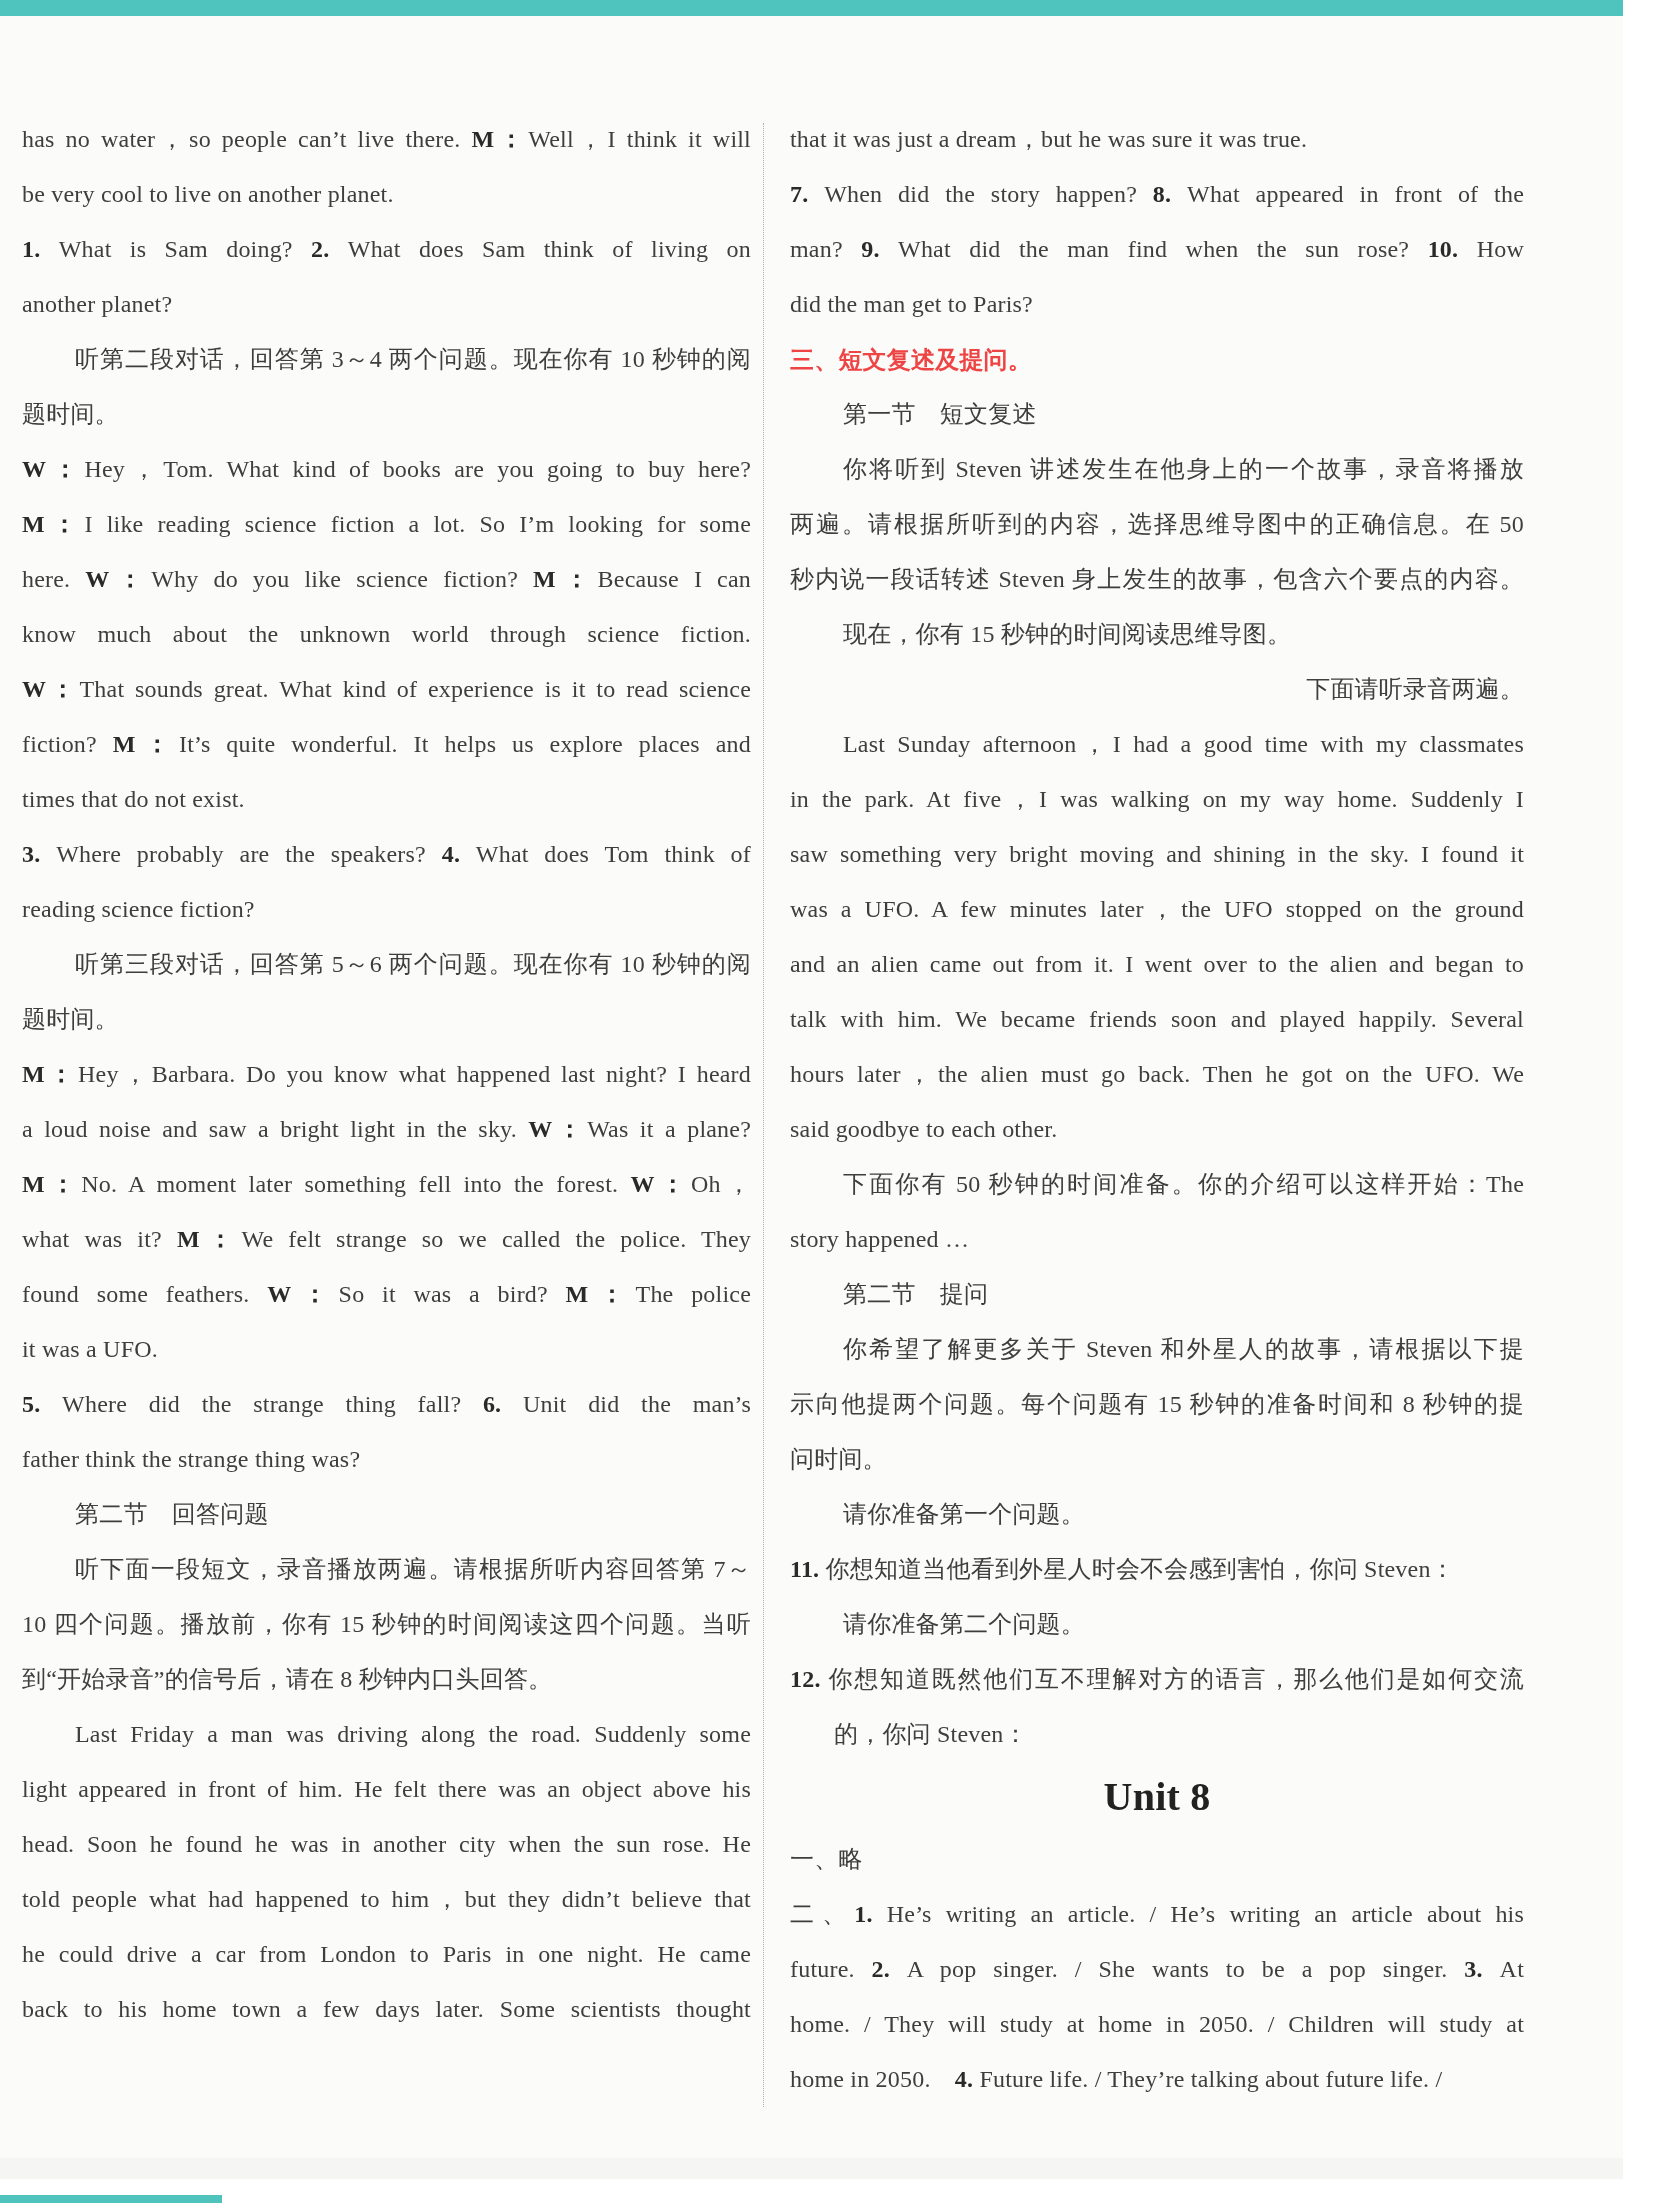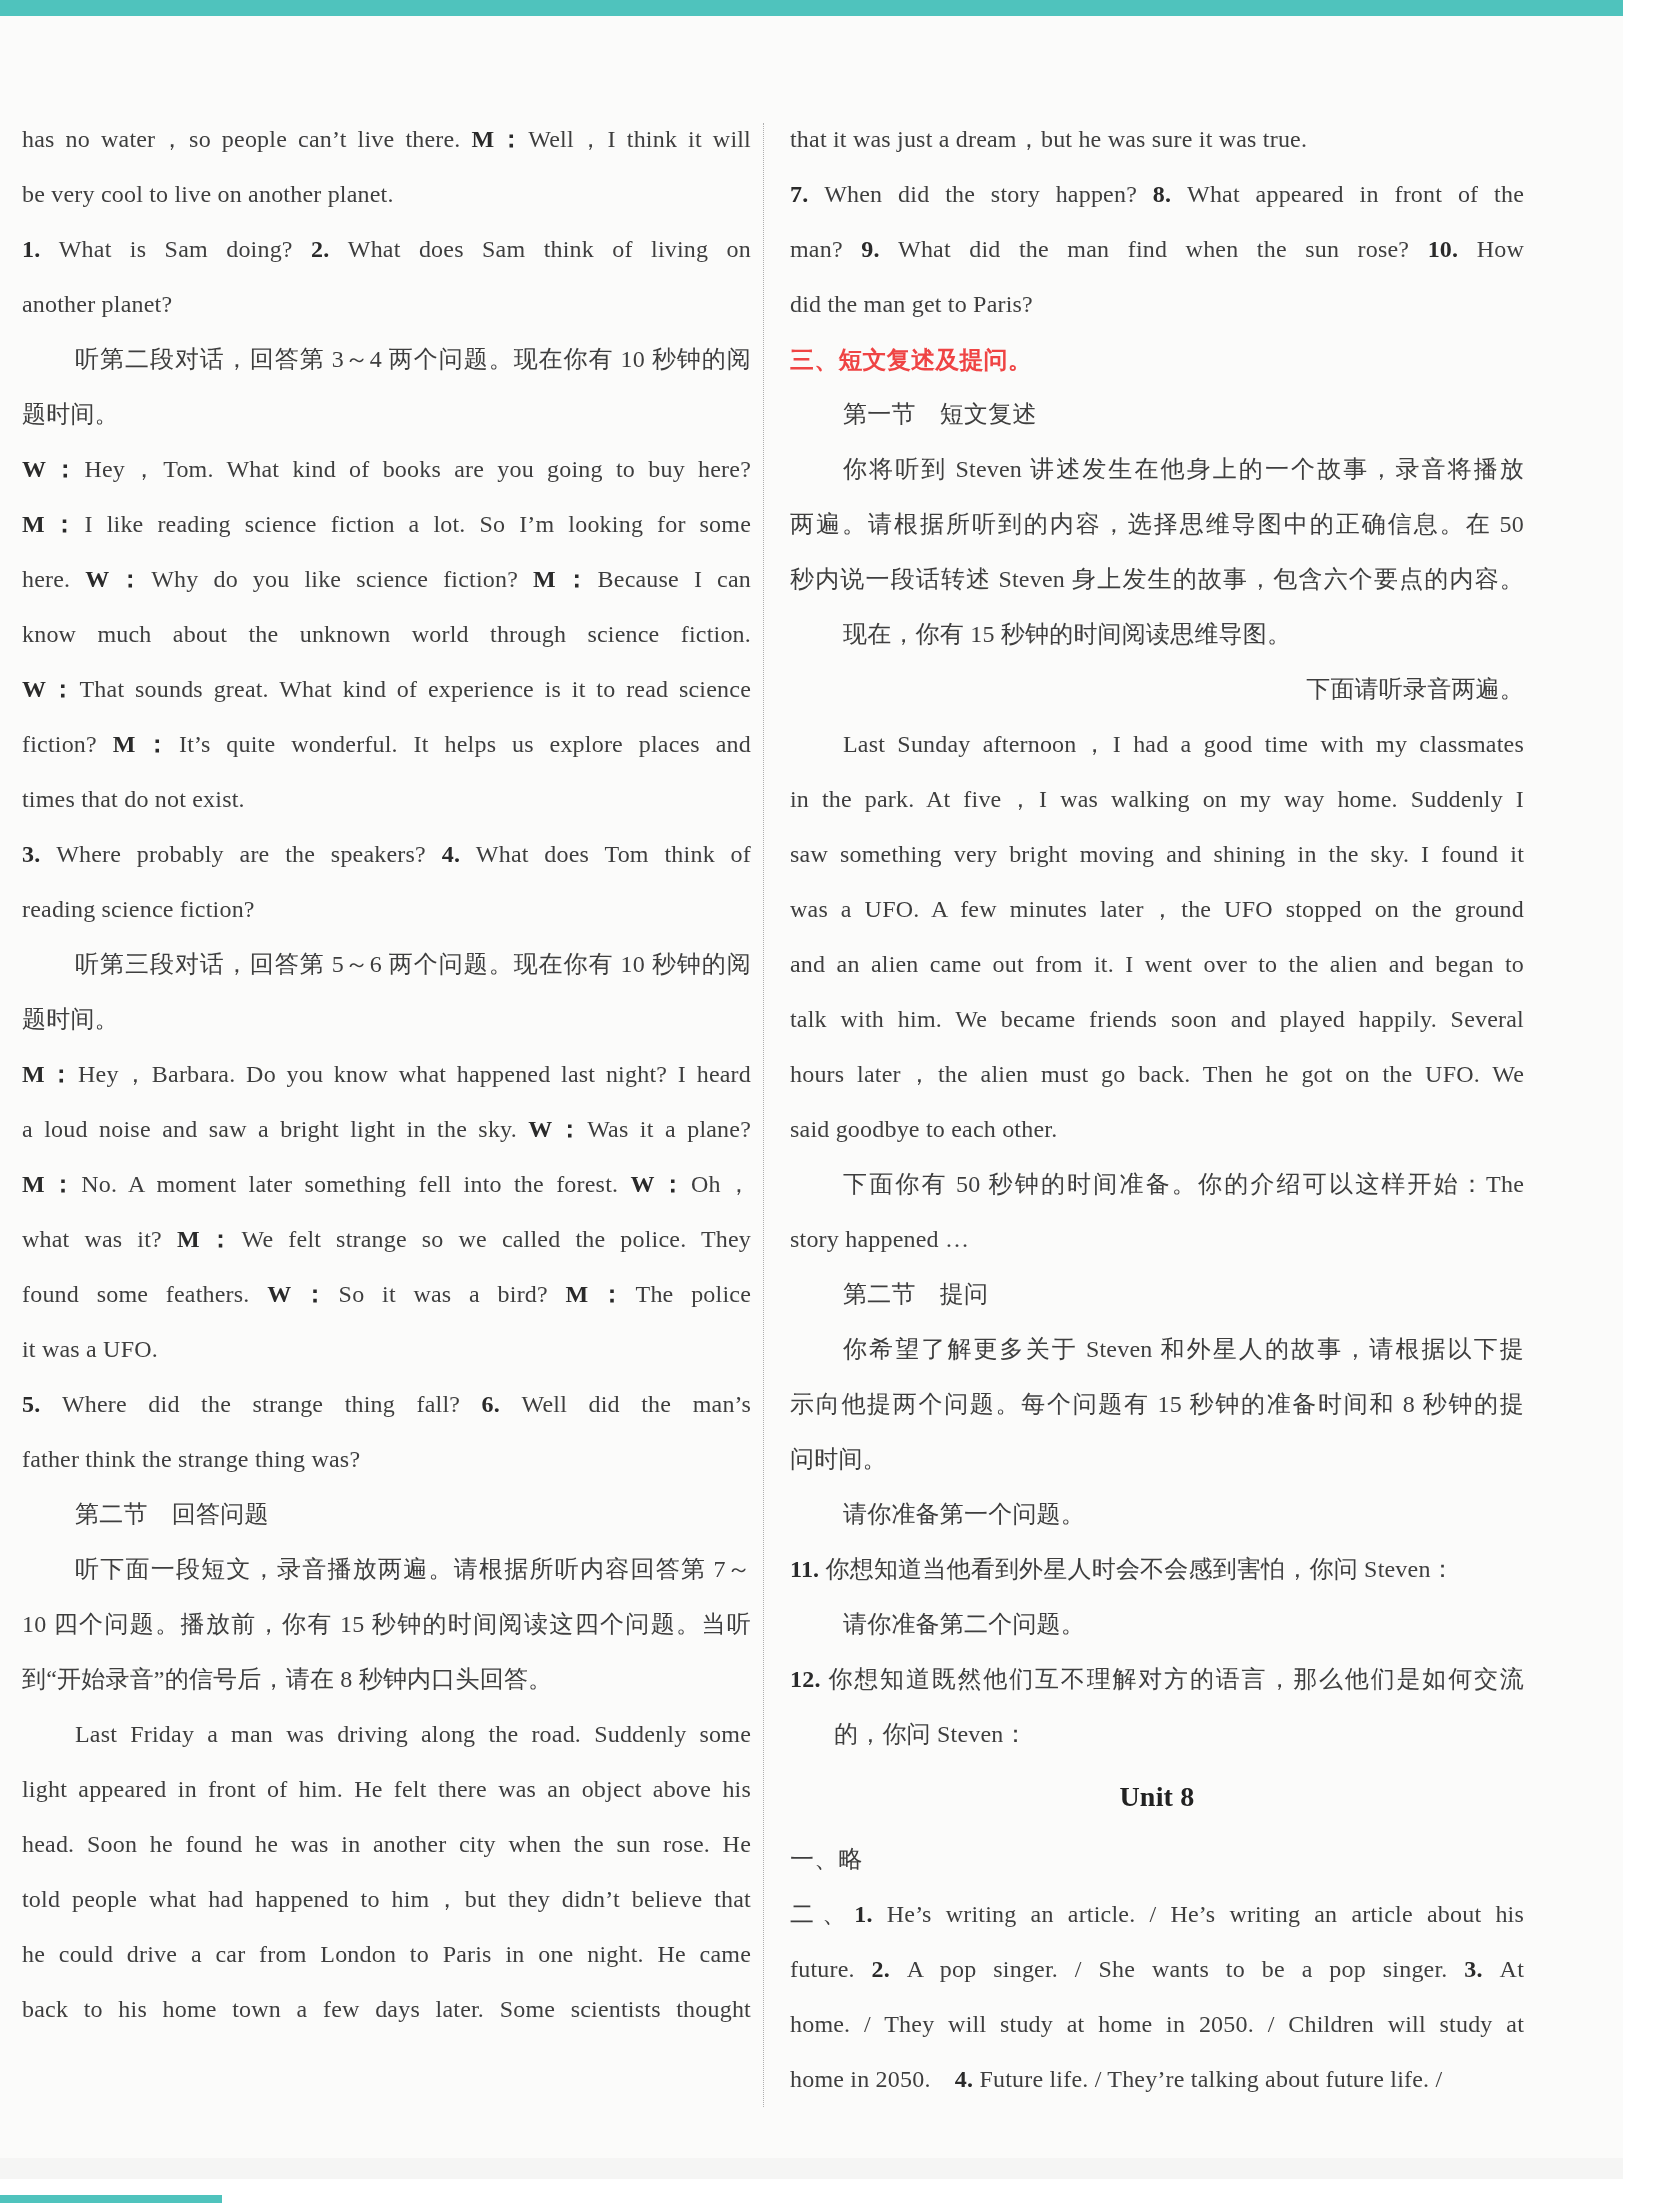--- a/index.html
+++ b/index.html
@@ -23,21 +23,21 @@
   #col-left{left:22px;width:729px;}
   #col-right{left:790px;width:734px;}
   .line{
     height:55px;line-height:55px;overflow:hidden;
     font-size:24px;color:#3e3e3e;
     letter-spacing:0.2px;
   }
   .just{text-align:justify;text-align-last:justify;}
   .lft{text-align:left;}
   .ctr{text-align:center;text-align-last:center;}
-  .big{font-size:28px;height:70px;line-height:70px;font-weight:700;color:#222;}
+  .big{font-size:40px;height:70px;line-height:70px;font-weight:700;color:#222;}
   .b{font-weight:700;color:#2a2a2a;}
   .hei{font-family:"Liberation Sans","DejaVu Sans",sans-serif;font-weight:700;color:#ef4444;}
 </style>
 </head>
 <body>
 
 <div id="page" style="background: rgb(251, 251, 250);">
   <div id="top-bar" style="background: rgb(79, 195, 189);"></div>
   <div id="bottom-shade"></div>
   <div id="bottom-margin"></div>
@@ -61,21 +61,21 @@
       <div class="line just"><span class="b">3. </span><span>Where probably are the speakers?  </span><span class="b">4. </span><span>What does Tom think of</span></div>
       <div class="line lft"><span>reading science fiction?</span></div>
       <div class="line just" style="padding-left: 53px;"><span>听第三段对话，回答第 5～6 两个问题。现在你有 10 秒钟的阅</span></div>
       <div class="line lft"><span>题时间。</span></div>
       <div class="line just"><span class="b">M：</span><span>Hey，Barbara. Do you know what happened last night? I heard</span></div>
       <div class="line just"><span>a loud noise and saw a bright light in the sky.  </span><span class="b">W：</span><span>Was it a plane?</span></div>
       <div class="line just"><span class="b">M：</span><span>No. A moment later something fell into the forest.  </span><span class="b">W：</span><span>Oh，</span></div>
       <div class="line just"><span>what was it?  </span><span class="b">M：</span><span>We felt strange so we called the police. They</span></div>
       <div class="line just"><span>found some feathers.  </span><span class="b">W：</span><span>So it was a bird?  </span><span class="b">M：</span><span>The police</span></div>
       <div class="line lft"><span>it was a UFO.</span></div>
-      <div class="line just"><span class="b">5. </span><span>Where did the strange thing fall?  </span><span class="b">6. </span><span>Well did the man’s</span></div>
+      <div class="line just"><span class="b">5. </span><span>Where did the strange thing fall?  </span><span class="b">6. </span><span>Unit did the man’s</span></div>
       <div class="line lft"><span>father think the strange thing was?</span></div>
       <div class="line lft" style="padding-left: 53px;"><span>第二节　回答问题</span></div>
       <div class="line just" style="padding-left: 53px;"><span>听下面一段短文，录音播放两遍。请根据所听内容回答第 7～</span></div>
       <div class="line just"><span>10 四个问题。播放前，你有 15 秒钟的时间阅读这四个问题。当听</span></div>
       <div class="line lft"><span>到“开始录音”的信号后，请在 8 秒钟内口头回答。</span></div>
       <div class="line just" style="padding-left: 53px;"><span>Last Friday a man was driving along the road. Suddenly some</span></div>
       <div class="line just"><span>light appeared in front of him. He felt there was an object above his</span></div>
       <div class="line just"><span>head. Soon he found he was in another city when the sun rose. He</span></div>
       <div class="line just"><span>told people what had happened to him，but they didn’t believe that</span></div>
       <div class="line just"><span>he could drive a car from London to Paris in one night. He came</span></div>

